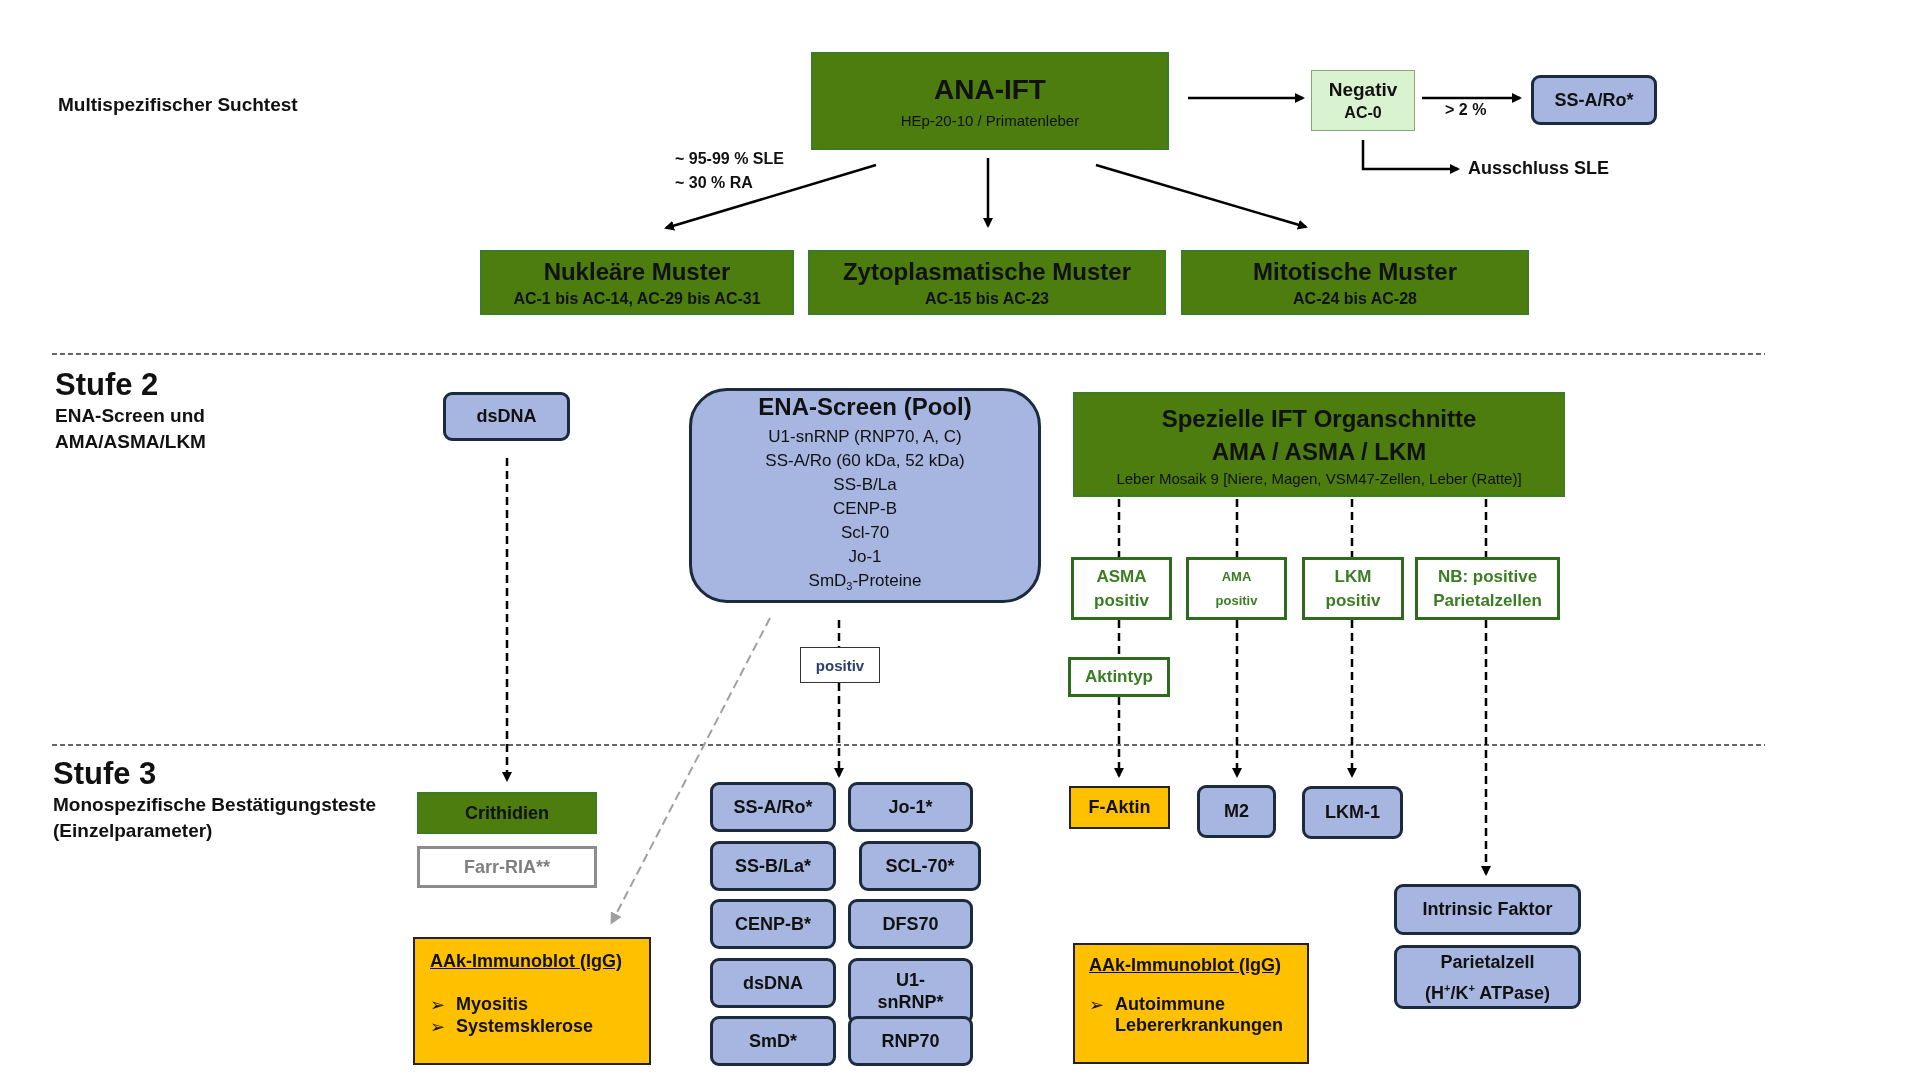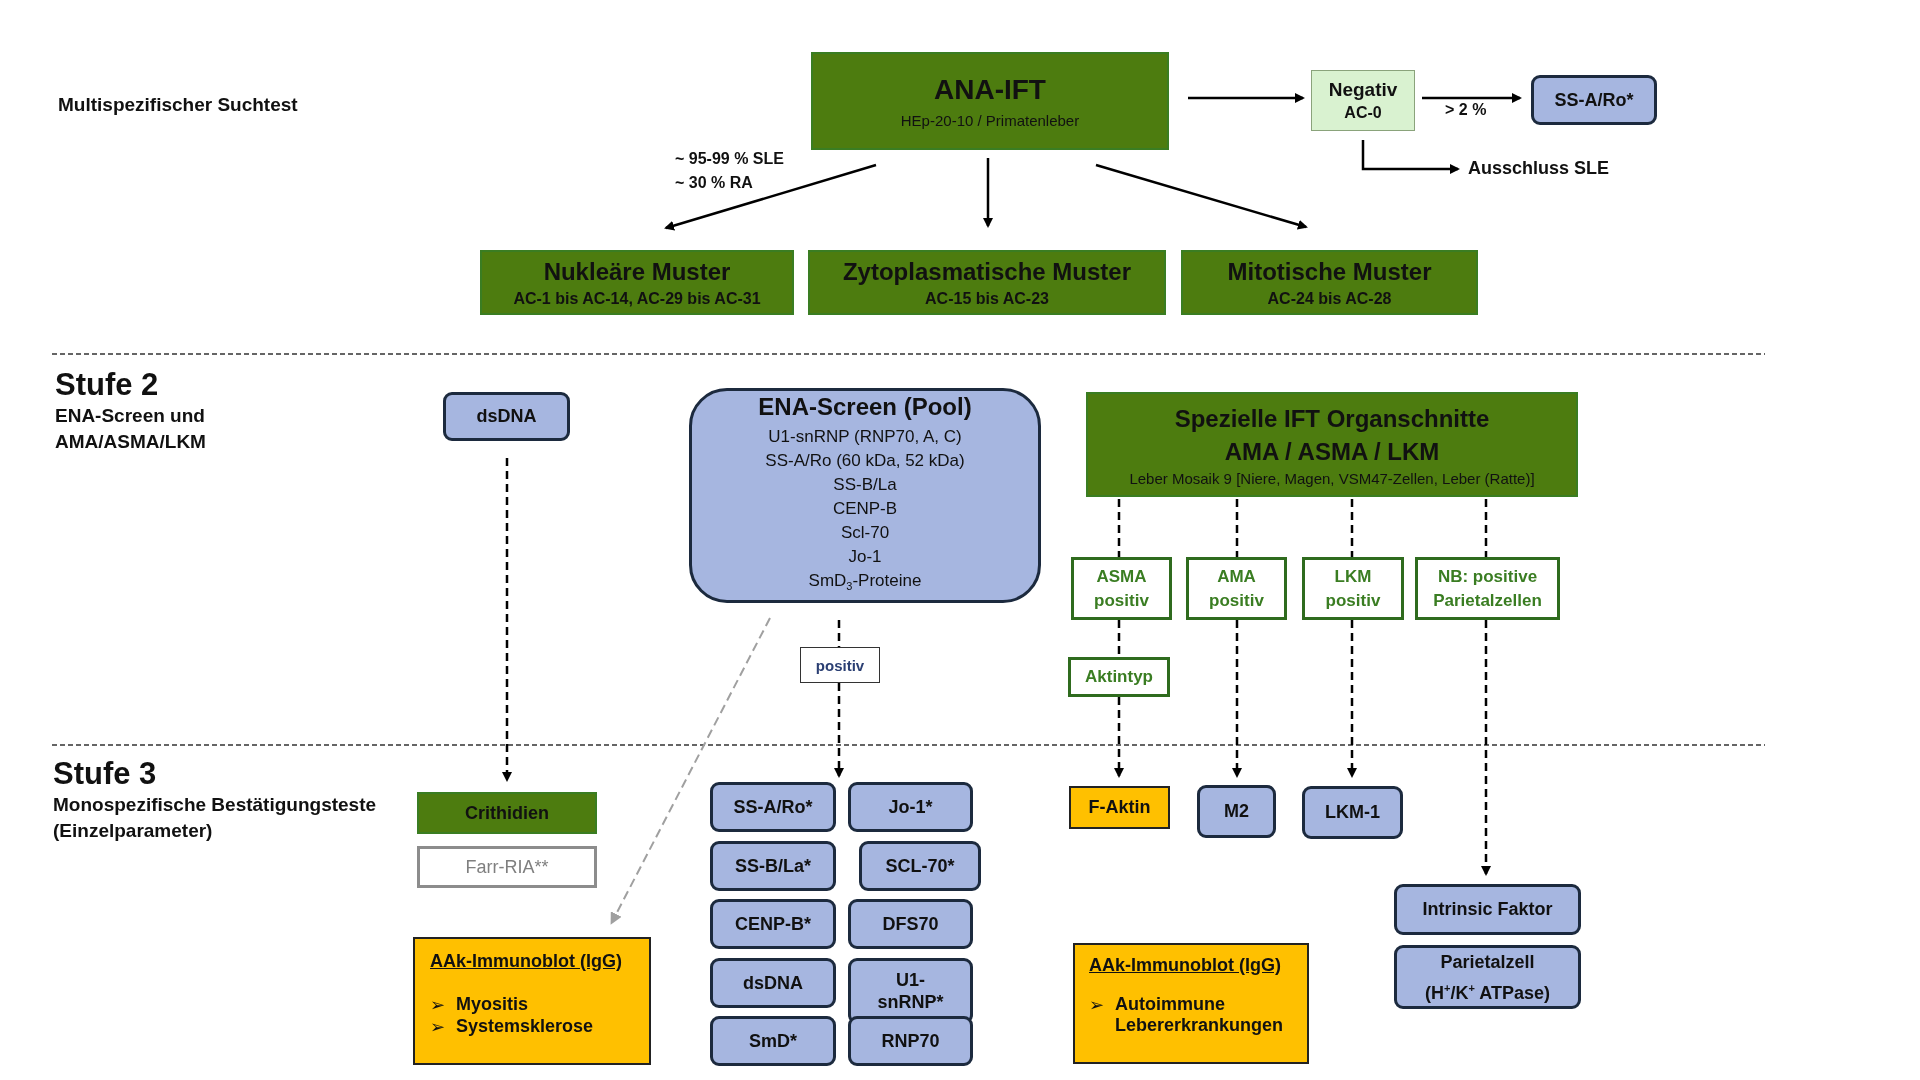--- a/index.html
+++ b/index.html
@@ -5,21 +5,21 @@
   html, body { margin:0; padding:0; }
   body { width:1920px; height:1080px; background:#ffffff; position:relative; overflow:hidden;
          font-family:"Liberation Sans", "DejaVu Sans", sans-serif; color:#111; }
   .abs { position:absolute; }
   .box { position:absolute; box-sizing:border-box; display:flex; flex-direction:column;
          align-items:center; justify-content:center; text-align:center; font-weight:bold; }
   .green { background:#4d7c0f; border:2px solid #3a7d22; color:#111; }
   .lightgreen { background:#d9f2d0; border:1.5px solid #8aa37b; color:#111; }
   .blue { background:#a6b6e0; border:3px solid #1c2a3e; border-radius:9px; color:#111; }
   .gout { background:#fff; border:3px solid #2f6b1e; color:#3a7d22; }
-  .grey { background:#fff; border:3px solid #8c8c8c; color:#7f7f7f; font-weight:normal; }
+  .grey { background:#fff; border:3px solid #8c8c8c; color:#7f7f7f; font-weight:bold; }
   .yellow { background:#ffc000; border:2px solid #222; color:#111; }
   .stufe-title { font-size:31px; font-weight:bold; }
   .stufe-sub { font-size:19px; font-weight:bold; line-height:26px; }
   .lbl { font-weight:bold; font-size:17px; }
   svg.lines { position:absolute; left:0; top:0; }
   .ana-title { font-size:28px; }
   .ana-sub { font-size:15px; font-weight:normal; margin-top:6px; }
   .muster-title { font-size:24px; }
   .muster-sub { font-size:16px; margin-top:4px; }
   .ena-title { font-size:24px; margin-bottom:4px; }
@@ -99,51 +99,51 @@
 </div>
 
 <div class="box green" style="left:480px; top:250px; width:314px; height:65px;">
   <div class="muster-title">Nukleäre Muster</div>
   <div class="muster-sub">AC-1 bis AC-14, AC-29 bis AC-31</div>
 </div>
 <div class="box green" style="left:808px; top:250px; width:358px; height:65px;">
   <div class="muster-title">Zytoplasmatische Muster</div>
   <div class="muster-sub">AC-15 bis AC-23</div>
 </div>
-<div class="box green" style="left:1181px; top:250px; width:297px; height:65px;">
+<div class="box green" style="left:1181px; top:250px; width:348px; height:65px;">
   <div class="muster-title">Mitotische Muster</div>
   <div class="muster-sub">AC-24 bis AC-28</div>
 </div>
 
 <div class="box blue" style="left:443px; top:392px; width:127px; height:49px; font-size:18px;">dsDNA</div>
 
 <div class="box blue" style="left:689px; top:388px; width:352px; height:215px; border-radius:38px;">
   <div class="ena-title">ENA-Screen (Pool)</div>
   <div class="ena-item">U1-snRNP (RNP70, A, C)</div>
   <div class="ena-item">SS-A/Ro (60 kDa, 52 kDa)</div>
   <div class="ena-item">SS-B/La</div>
   <div class="ena-item">CENP-B</div>
   <div class="ena-item">Scl-70</div>
   <div class="ena-item">Jo-1</div>
   <div class="ena-item"><span>SmD</span><sub style="font-size:11px;">3</sub><span>-Proteine</span></div>
 </div>
 
 <div class="box" style="left:800px; top:647px; width:80px; height:36px; border:1.5px solid #333; background:#fff; color:#2b3f73; font-size:15px;">positiv</div>
 
-<div class="box green" style="left:1073px; top:392px; width:492px; height:105px;margin-left:13px;">
+<div class="box green" style="left:1073px; top:392px; width:492px; height:105px;">
   <div class="spez-title">Spezielle IFT Organschnitte</div>
   <div class="spez-title">AMA / ASMA / LKM</div>
   <div class="spez-sub">Leber Mosaik 9 [Niere, Magen, VSM47-Zellen, Leber (Ratte)]</div>
 </div>
 
 <div class="box gout" style="left:1071px; top:557px; width:101px; height:63px; font-size:17px; line-height:24px;">
   <div>ASMA</div>
   <div>positiv</div>
 </div>
-<div class="box gout" style="left:1186px; top:557px; width:101px; height:63px; font-size:17px; line-height:24px;">
+<div class="box gout" style="left:1186px; top:557px; width:101px; height:63px; font-size:13px; line-height:24px;">
   <div>AMA</div>
   <div>positiv</div>
 </div>
 <div class="box gout" style="left:1302px; top:557px; width:102px; height:63px; font-size:17px; line-height:24px;">
   <div>LKM</div>
   <div>positiv</div>
 </div>
 <div class="box gout" style="left:1415px; top:557px; width:145px; height:63px; font-size:17px; line-height:24px;">
   <div>NB: positive</div>
   <div>Parietalzellen</div>

